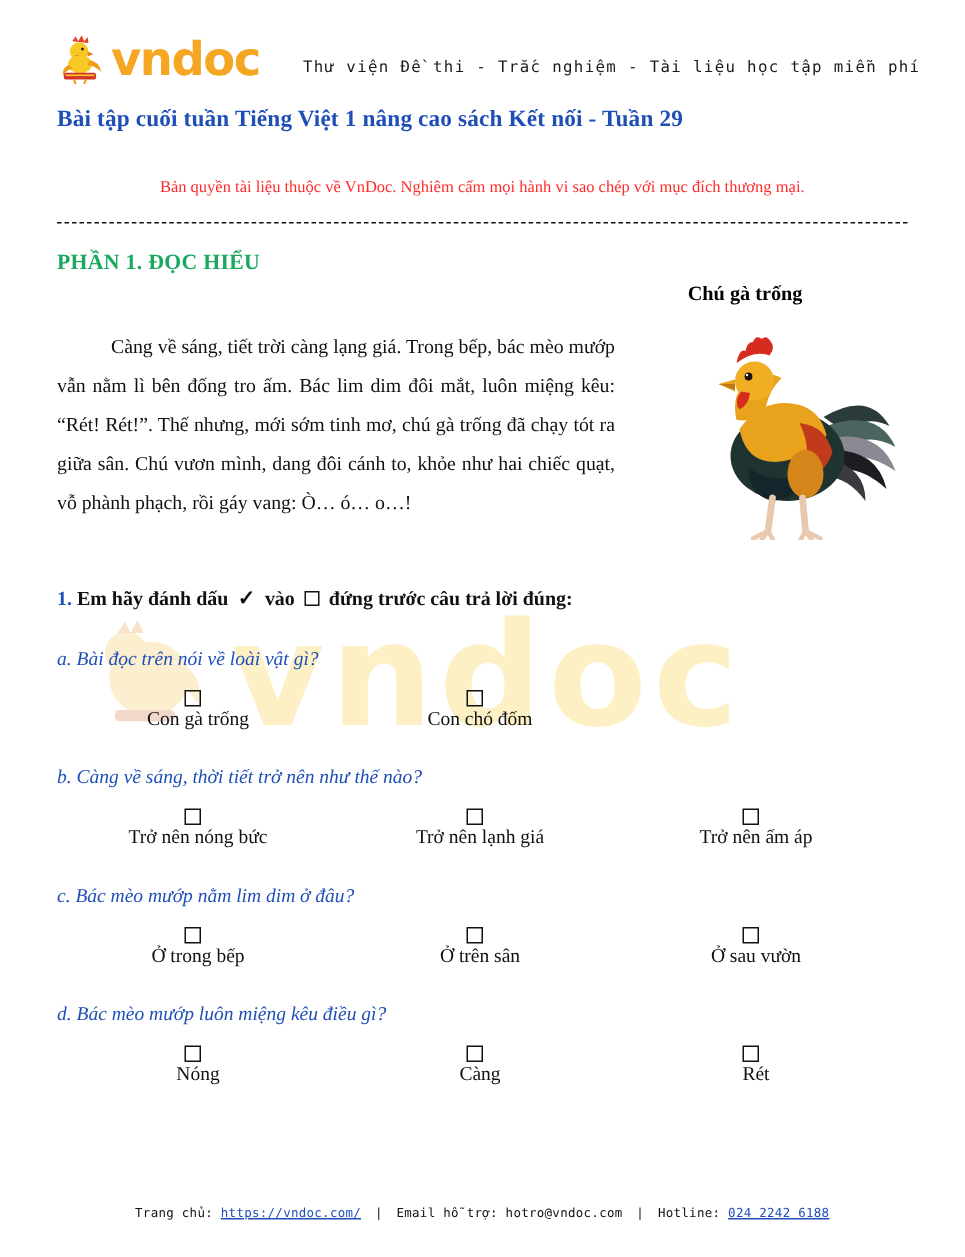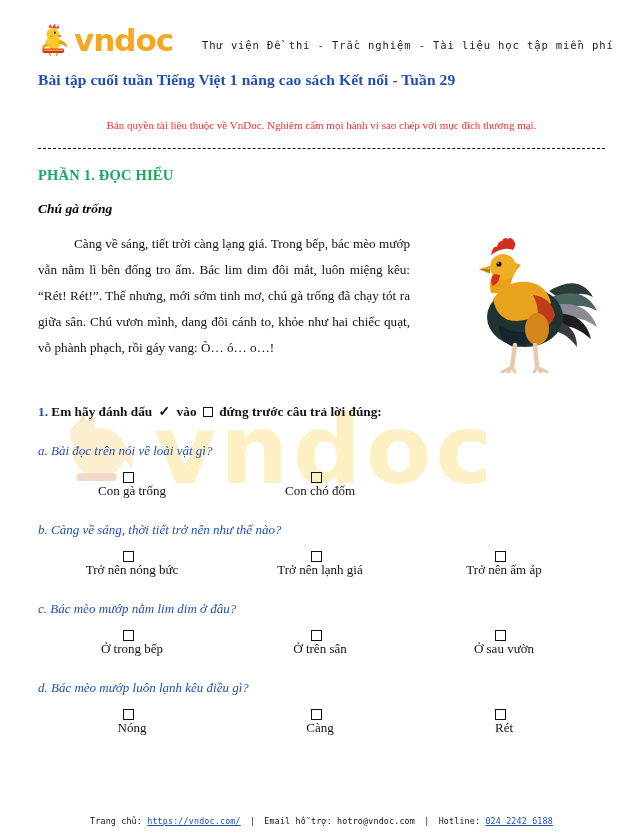--- a/index.html
+++ b/index.html
@@ -92,26 +92,25 @@
     width: 100%;
   }
   .part-heading {
     color: #1aa85e;
     font-weight: 700;
     font-size: 14.5px;
     margin-top: 18px;
     letter-spacing: .2px;
   }
   .passage-title {
-    text-align: left;
+    text-align: right;
     font-weight: 700;
     font-size: 13.5px;
-    margin-top: 17px;
+    margin-top: 4px;
     margin-right: 70px;
-    font-style: italic;
   }
 
   
   .passage-row { display: flex; margin-top: 14px; align-items: flex-start; gap: 41px; }
   .passage-text {
     flex: 1;
     font-size: 13.2px;
     line-height: 26px;
     text-align: justify;
     text-indent: 36px;
@@ -160,21 +159,21 @@
     height: 11px;
     border: 1.3px solid #111;
     flex: none;
     margin-right: 7px;
   }
 
   
   .footer {
     position: absolute;
     left: 0;
-    bottom: 12px;
+    bottom: 25px;
     width: 643px;
     text-align: center;
     font-family: "DejaVu Sans Mono", monospace;
     font-size: 8.3px;
     color: #111;
     letter-spacing: .2px;
     z-index: 3;
   }
   .footer a, .footer .lnk {
     color: #1f4fb6;
@@ -312,21 +311,21 @@
     <div class="opt">
       <span class="opt-box"></span>
       <span>Ở trên sân</span>
     </div>
     <div class="opt">
       <span class="opt-box"></span>
       <span>Ở sau vườn</span>
     </div>
   </div>
 
-  <div class="sub-q">d. Bác mèo mướp luôn lạnh kêu điều gì?</div>
+  <div class="sub-q">d. Bác mèo mướp luôn miệng kêu điều gì?</div>
   <div class="options">
     <div class="opt">
       <span class="opt-box"></span>
       <span>Nóng</span>
     </div>
     <div class="opt">
       <span class="opt-box"></span>
       <span>Càng</span>
     </div>
     <div class="opt">

